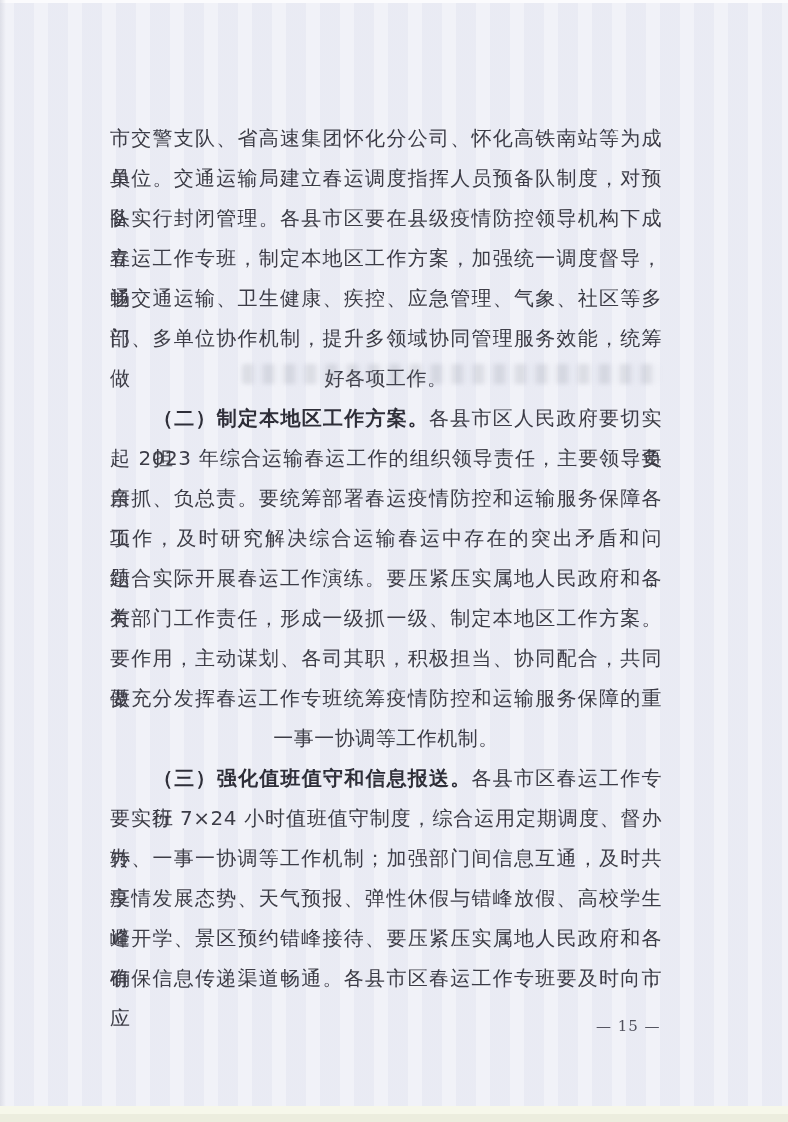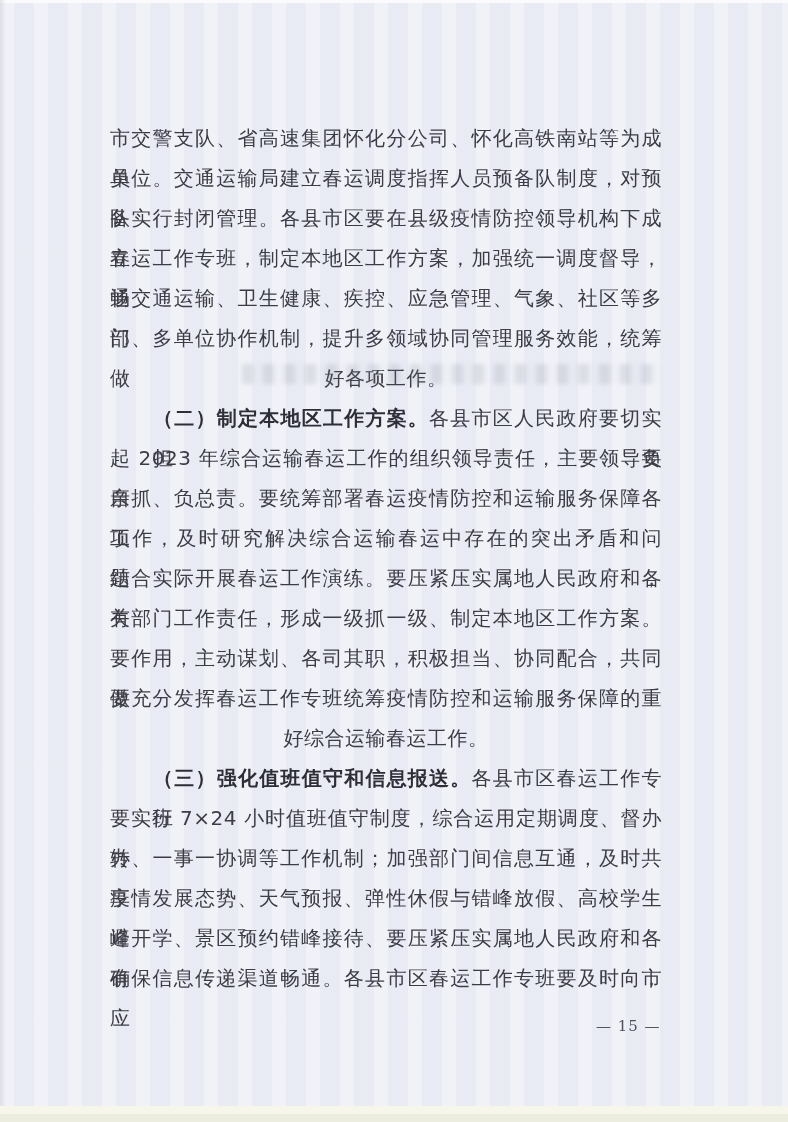--- a/index.html
+++ b/index.html
@@ -85,21 +85,21 @@
     </div>
     <div class="paragraph">
       <div class="line justify indent"><span class="run bold">（二）制定本地区工作方案。</span><span class="run">各县市区人民政府要切实担负</span></div>
       <div class="line justify"><span class="run">起 2023 年综合运输春运工作的组织领导责任，主要领导要亲</span></div>
       <div class="line justify"><span class="run">自抓、负总责。要统筹部署春运疫情防控和运输服务保障各项</span></div>
       <div class="line justify"><span class="run">工作，及时研究解决综合运输春运中存在的突出矛盾和问题，</span></div>
       <div class="line justify"><span class="run">结合实际开展春运工作演练。要压紧压实属地人民政府和各有</span></div>
       <div class="line justify"><span class="run">关部门工作责任，形成一级抓一级、制定本地区工作方案。</span></div>
       <div class="line justify"><span class="run">要作用，主动谋划、各司其职，积极担当、协同配合，共同做</span></div>
       <div class="line justify"><span class="run">要充分发挥春运工作专班统筹疫情防控和运输服务保障的重</span></div>
-      <div class="line"><span class="run">好综合运输春运工作。</span></div>
+      <div class="line"><span class="run">一事一协调等工作机制。</span></div>
     </div>
     <div class="paragraph">
       <div class="line justify indent"><span class="run bold">（三）强化值班值守和信息报送。</span><span class="run">各县市区春运工作专班</span></div>
       <div class="line justify"><span class="run">要实行 7×24 小时值班值守制度，综合运用定期调度、督办转</span></div>
       <div class="line justify"><span class="run">办、一事一协调等工作机制；加强部门间信息互通，及时共享</span></div>
       <div class="line justify"><span class="run">疫情发展态势、天气预报、弹性休假与错峰放假、高校学生避</span></div>
       <div class="line justify"><span class="run">峰开学、景区预约错峰接待、要压紧压实属地人民政府和各有，</span></div>
       <div class="line justify"><span class="run">确保信息传递渠道畅通。各县市区春运工作专班要及时向市应</span></div>
     </div>
   </div>

